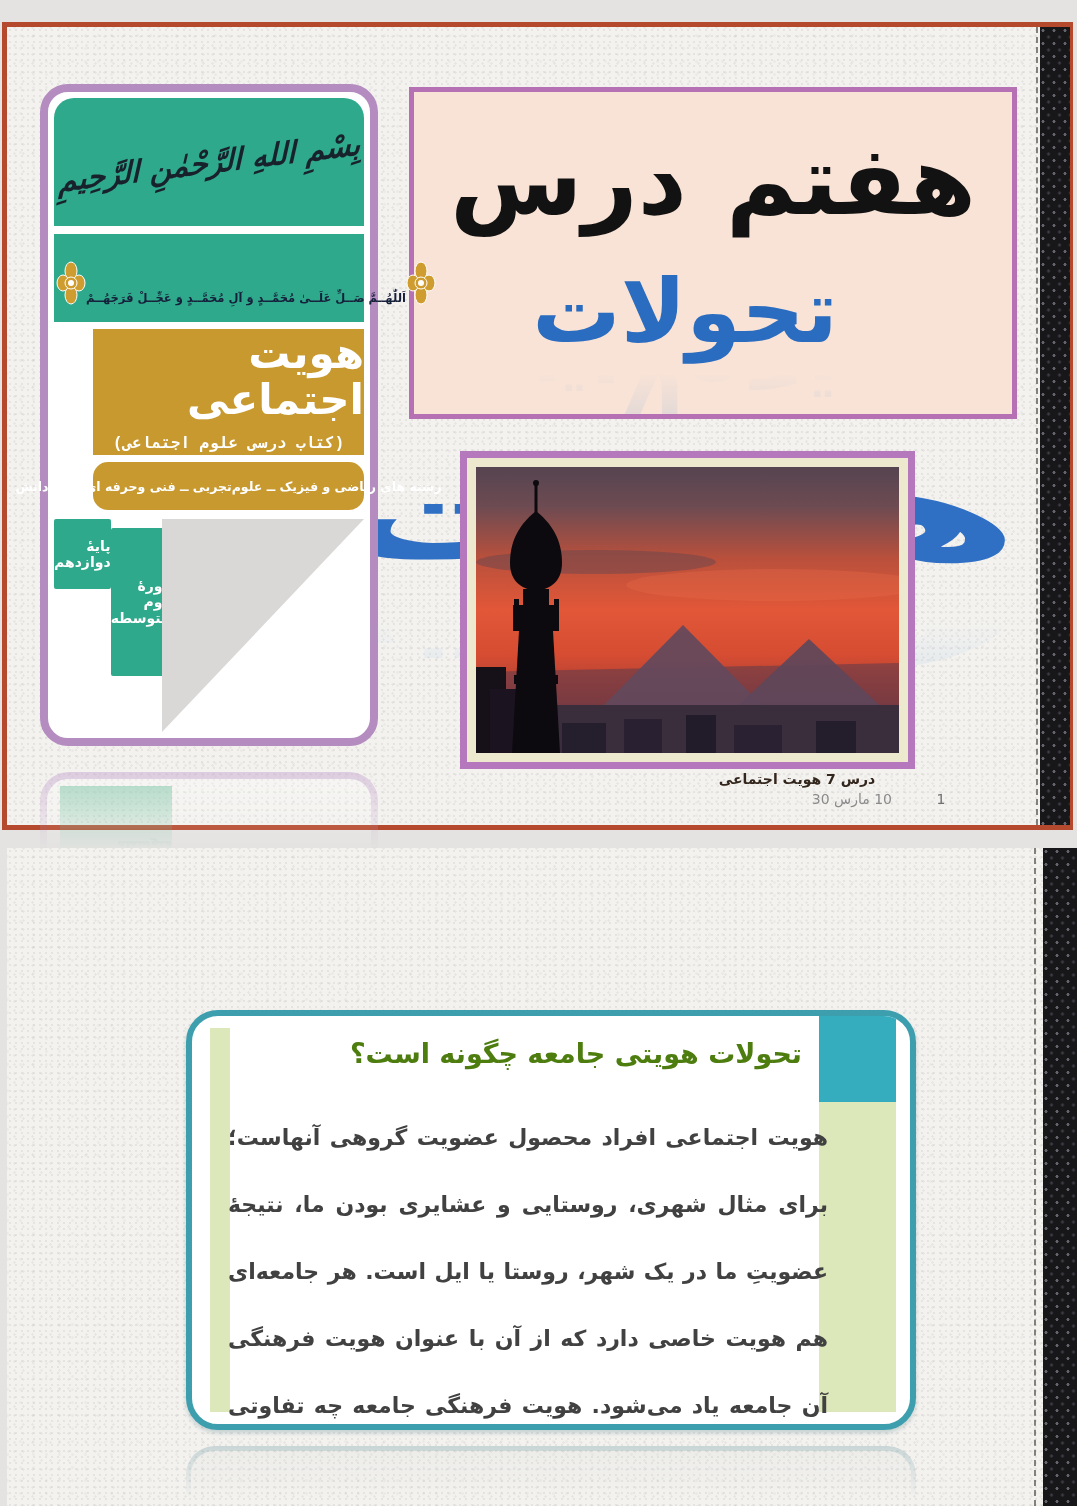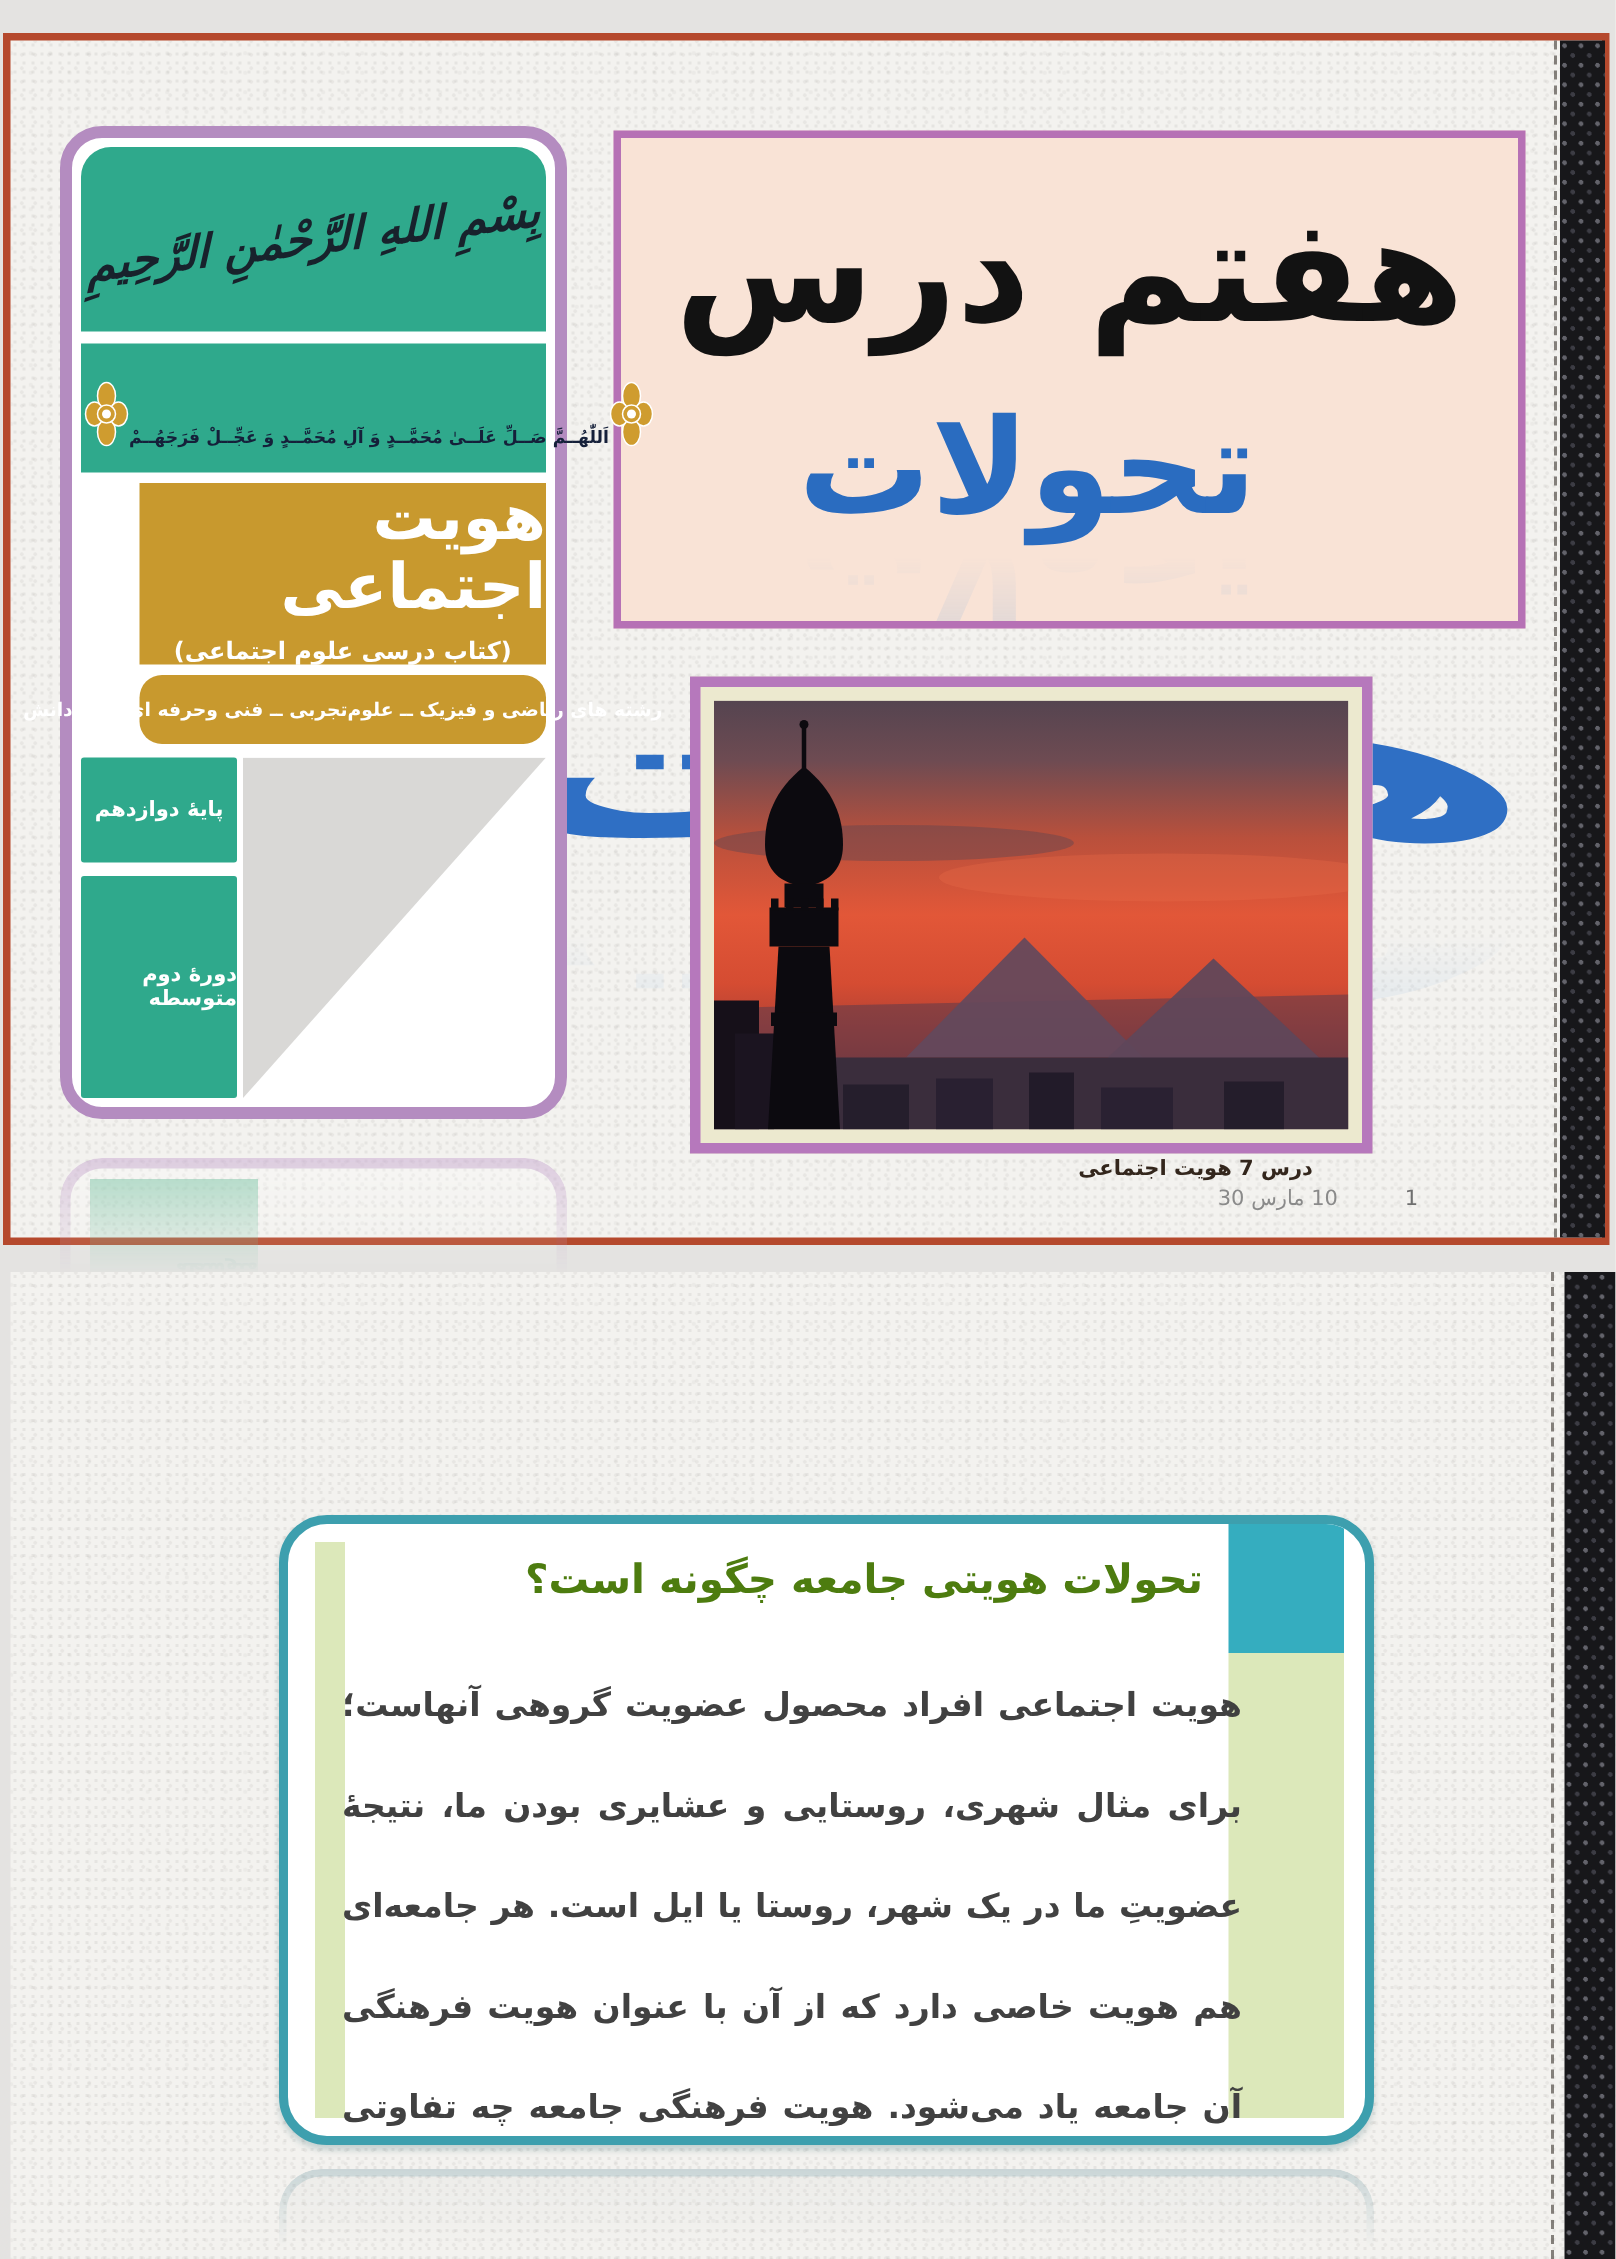--- a/index.html
+++ b/index.html
@@ -42,25 +42,25 @@
   #bismillahBlock{height:128px;border-radius:20px 20px 0 0;display:flex;align-items:center;justify-content:center;}
   #bismillahText{
     color:#18222c;font-size:30px;font-style:italic;font-weight:bold;
     transform:rotate(-7deg) skewX(-6deg);direction:rtl;white-space:nowrap;
   }
   #salawatBand{height:54px;margin-top:8px;display:flex;align-items:flex-end;justify-content:space-between;padding:17px 2px;}
   #salawatText{color:#15203a;font-size:11.5px;font-weight:bold;direction:rtl;white-space:nowrap;flex:1;text-align:center;}
   .ornament{flex:0 0 30px;height:44px;}
   #goldTitleBlock{height:126px;margin-top:7px;display:flex;flex-direction:column;align-items:center;justify-content:center;}
   #coverTitle{color:#fff;font-size:42px;font-weight:bold;direction:rtl;line-height:1.1;}
-  #coverSubtitle{color:#fff;font-size:16px;font-weight:bold;direction:rtl;margin-top:10px;}
+  #coverSubtitle{color:#fff;font-size:16px;font-weight:bold;direction:rtl;margin-top:10px;font-family:Liberation Mono, monospace;}
   #tracksBand{height:48px;margin-top:7px;display:flex;align-items:center;justify-content:center;border-radius:15px;}
   #tracksText{color:#fff;font-size:12.5px;font-weight:bold;direction:rtl;white-space:nowrap;}
   #coverBottom{flex:1;margin-top:9px;display:flex;}
-  #coverBottomLeft{width:104px;display:flex;flex-direction:column;}
+  #coverBottomLeft{width:104px;display:flex;}
   .gradeBox{border-radius:2px;display:flex;align-items:center;justify-content:center;color:#fff;font-weight:bold;font-size:14px;direction:rtl;}
   #gradeBox1{height:70px;}
   #gradeBox2{height:148px;margin-top:9px;}
   #coverBottomRight{flex:1;margin-left:4px;position:relative;background:#fff;}
   #grayTriangle{position:absolute;inset:0;background:#d9d8d6;clip-path:polygon(0 0,100% 0,0 100%);}
 
   
   #bookRefl{
     left:33px;top:745px;width:338px;height:84px;box-sizing:border-box;
     border:7px solid rgba(181,140,192,.45);border-top:none;border-radius:0 0 4px 4px;

